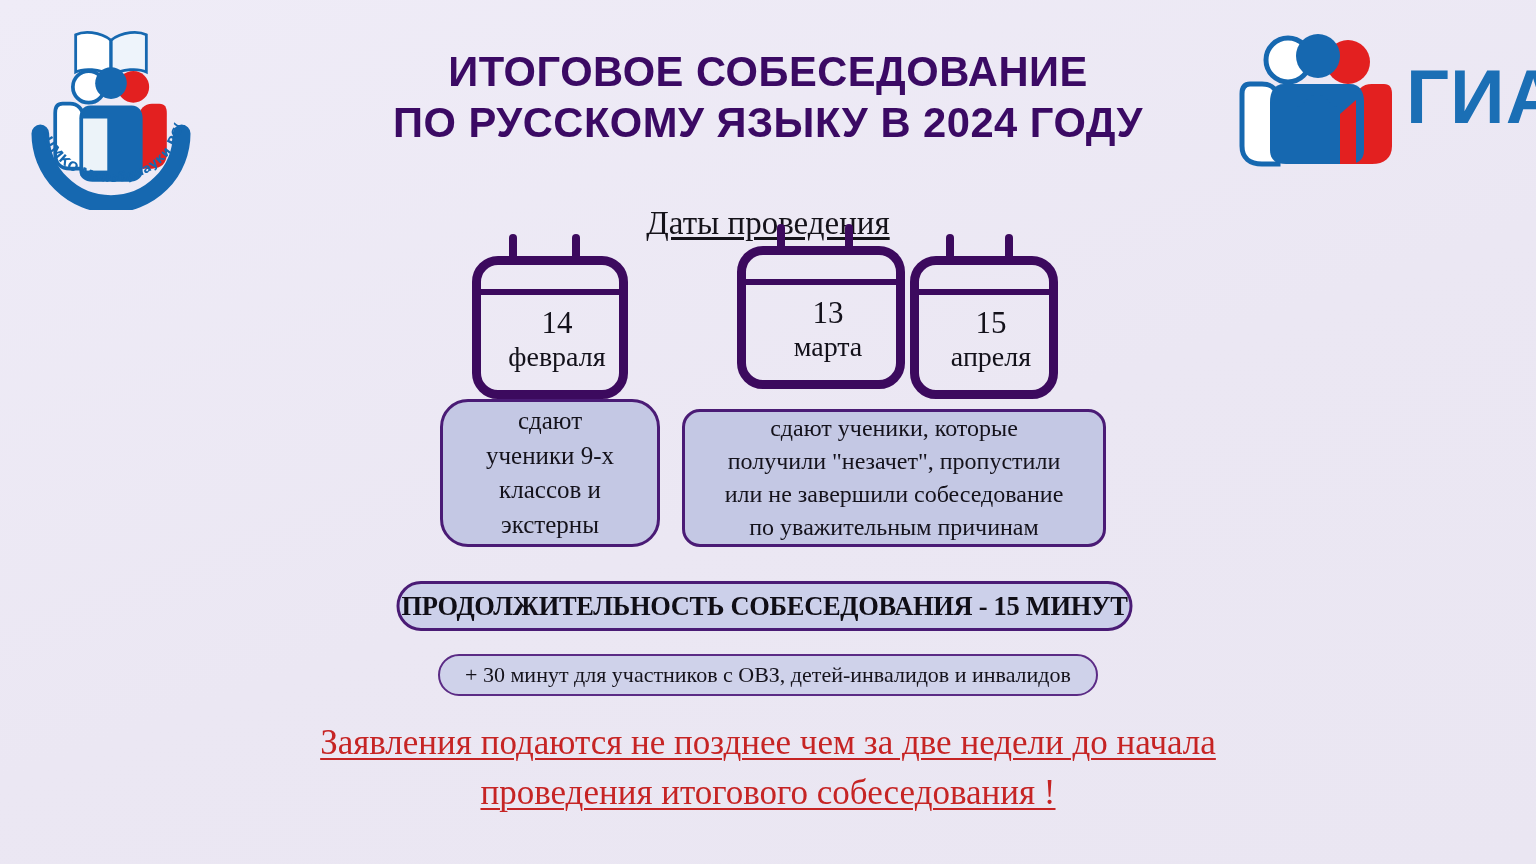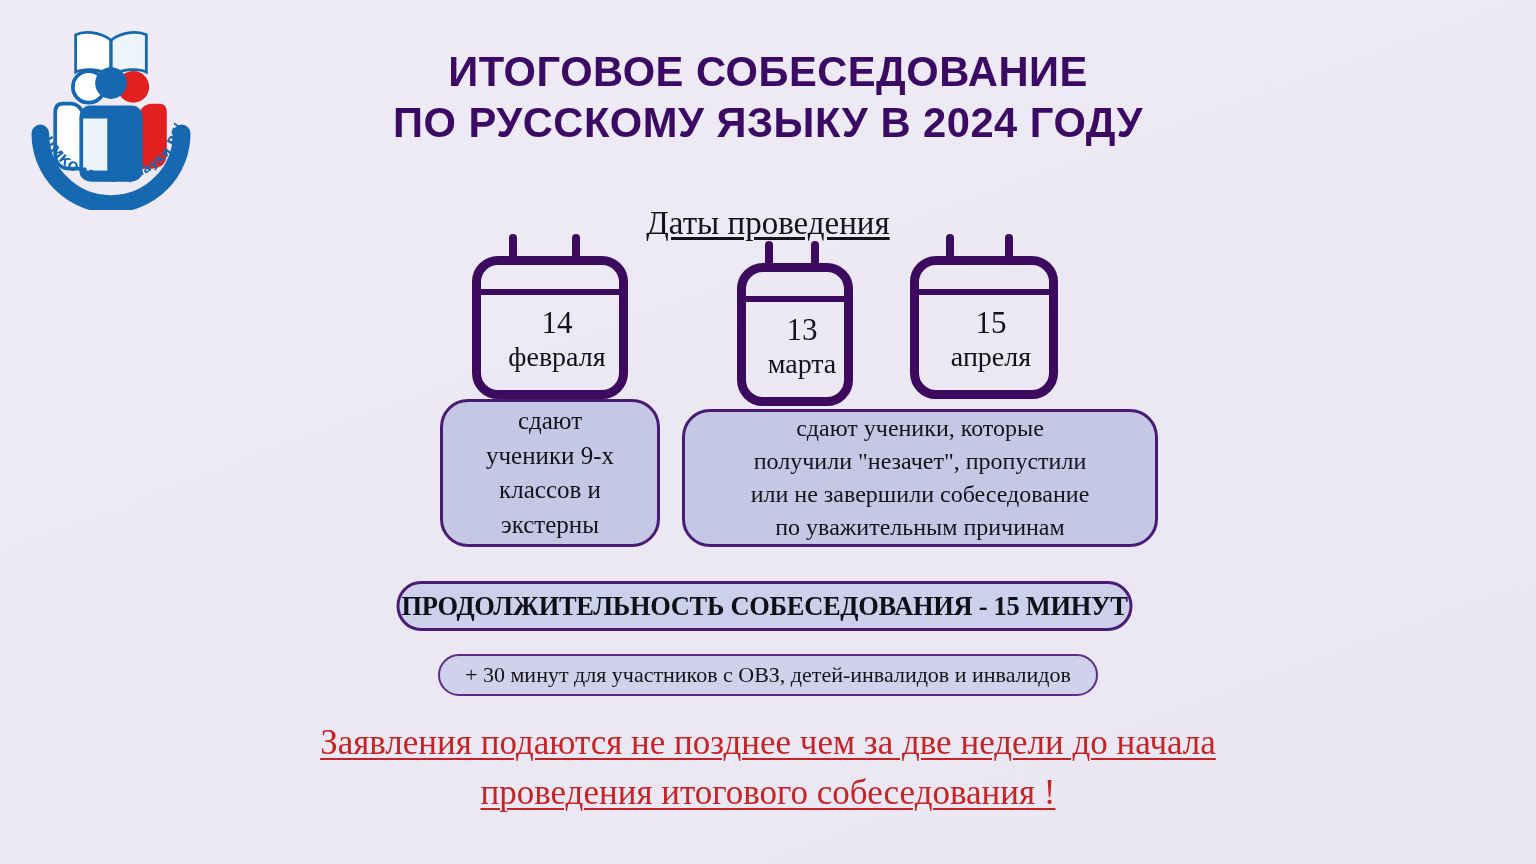--- a/index.html
+++ b/index.html
@@ -139,42 +139,42 @@
     line-height: 1.12;
     margin-top: 24px;
   }
   .cal-month {
     font-size: 28px;
     color: #13111a;
     line-height: 1.12;
   }
 
   #cal-0 { left: 472px; top: 234px; width: 156px; height: 165px; }
-  #cal-1 { left: 737px; top: 241px; width: 116px; height: 165px; }
+  #cal-1 { left: 737px; top: 224px; width: 168px; height: 165px; }
   #cal-2 { left: 910px; top: 234px; width: 148px; height: 165px; }
 
   
   .bubble {
     position: absolute;
     box-sizing: border-box;
     background: #c4c8e4;
     border: 3px solid #4a1b75;
     border-radius: 28px;
     display: flex;
     flex-direction: column;
     align-items: center;
     justify-content: center;
     text-align: center;
     color: #14121b;
     font-size: 25px;
     line-height: 1.38;
     padding: 8px 8px;
   }
   #bubble-0 { left: 440px; top: 399px; width: 220px; height: 148px; }
-  #bubble-1 { left: 682px; top: 409px; width: 476px; height: 138px; font-size: 24px; }
+  #bubble-1 { left: 682px; top: 409px; width: 424px; height: 138px; font-size: 24px; border-radius: 18px; }
   .bubble span { display: block; white-space: nowrap; }
 
   
   .pill-main {
     position: absolute;
     left: 389px;
     top: 581px;
     width: 751px;
     height: 50px;
     box-sizing: border-box;
@@ -259,20 +259,33 @@
         <textPath href="#ringpath" startOffset="50%" text-anchor="middle">ГБУ «ЦМКО Минобрнауки РС(Я)»</textPath>
       </text>
     </svg>
   </div>
 
   <div class="title">
     <span class="title-line">ИТОГОВОЕ СОБЕСЕДОВАНИЕ</span>
     <span class="title-line">ПО РУССКОМУ ЯЗЫКУ В 2024 ГОДУ</span>
   </div>
 
+  <div class="logo-right">
+    <svg class="gia-mark" viewBox="0 0 170 150" aria-hidden="true">
+      <circle cx="56" cy="38" r="22" fill="#ffffff" stroke="#1668b0" stroke-width="5"></circle>
+      <circle cx="116" cy="40" r="22" fill="#e32020"></circle>
+      <circle cx="86" cy="34" r="22" fill="#1668b0"></circle>
+      <path d="M30,62 L18,62 C12,62 10,66 10,72 L10,124 C10,136 18,142 30,142 L46,142 L46,78 C46,68 40,62 30,62 Z" fill="#ffffff" stroke="#1668b0" stroke-width="5"></path>
+      <path d="M140,62 L152,62 C158,62 160,66 160,72 L160,124 C160,136 152,142 140,142 L124,142 L124,78 C124,68 130,62 140,62 Z" fill="#e32020"></path>
+      <path d="M52,62 L118,62 C128,62 132,70 132,80 L132,128 C132,138 126,142 116,142 L54,142 C44,142 38,138 38,128 L38,80 C38,70 42,62 52,62 Z" fill="#1668b0"></path>
+      <path d="M85,70 L62,88 L62,142 L108,142 L108,88 Z" fill="#1668b0"></path>
+      <path d="M108,92 L108,142 L124,142 L124,78 Z" fill="#e32020"></path>
+    </svg>
+    <div class="gia-word">ГИА</div>
+  </div>
 
   <div class="subtitle">Даты проведения</div>
 
   <div class="calendars">
 
     <div class="calendar" id="cal-0">
       <div class="cal-rings">
         <span class="ring l"></span>
         <span class="ring r"></span>
       </div>

